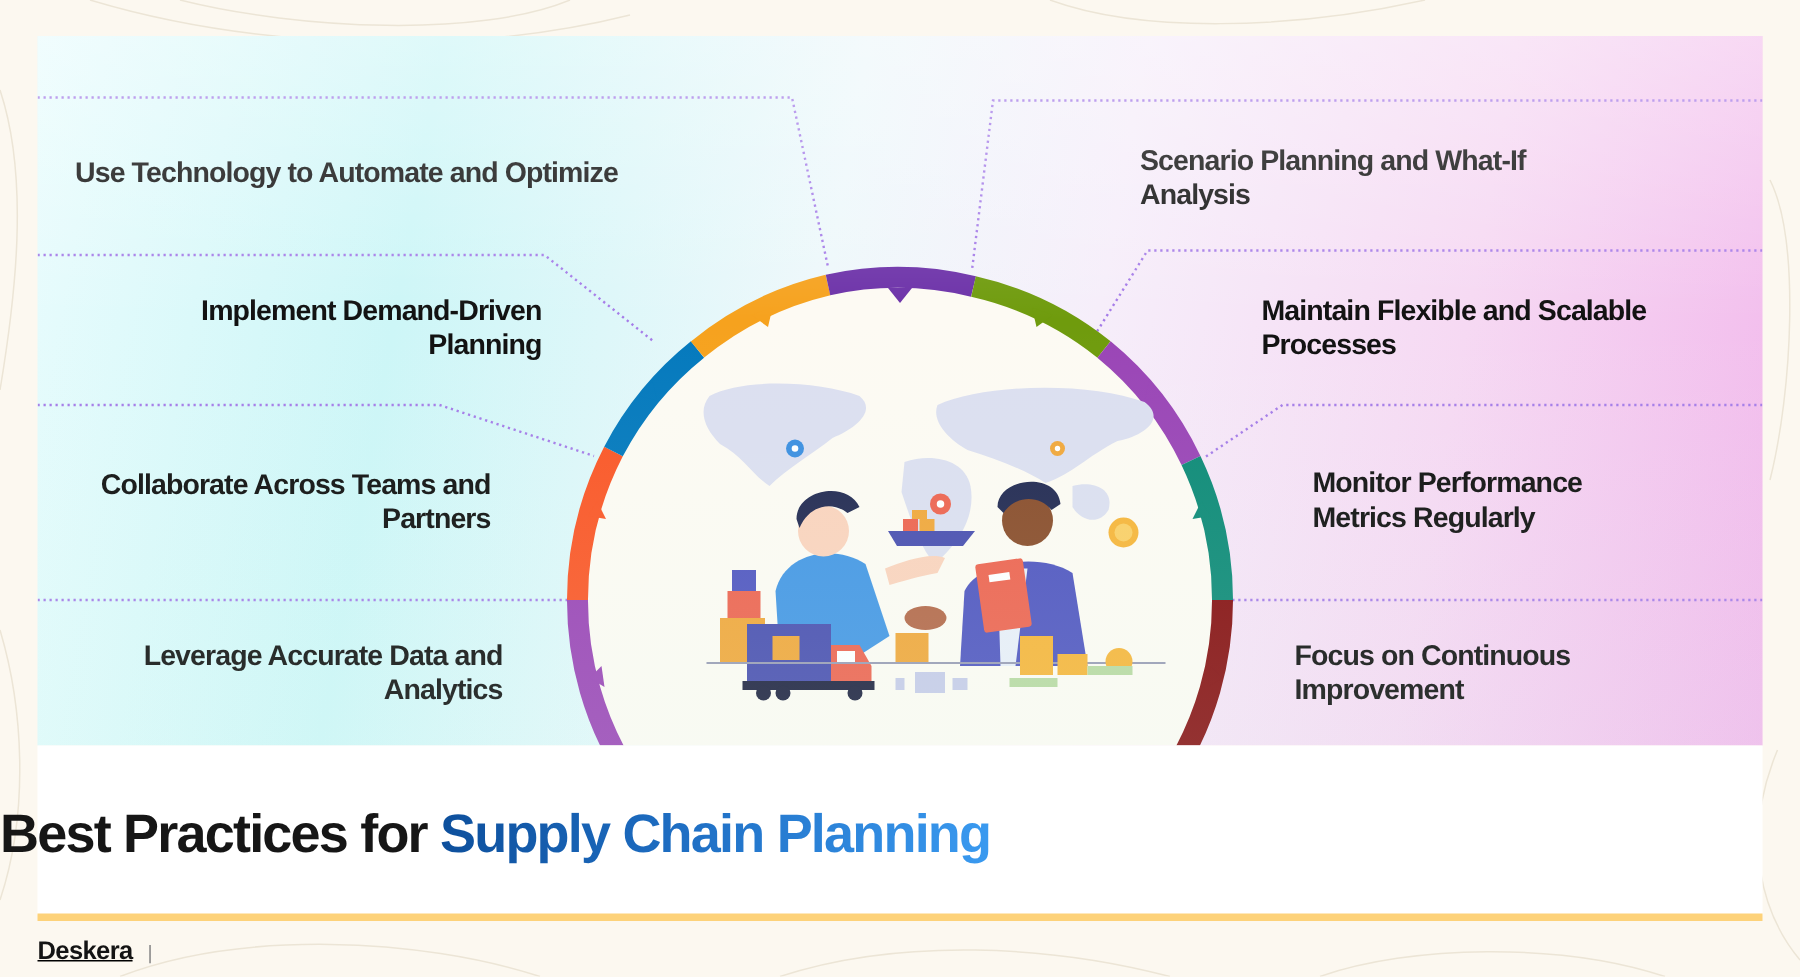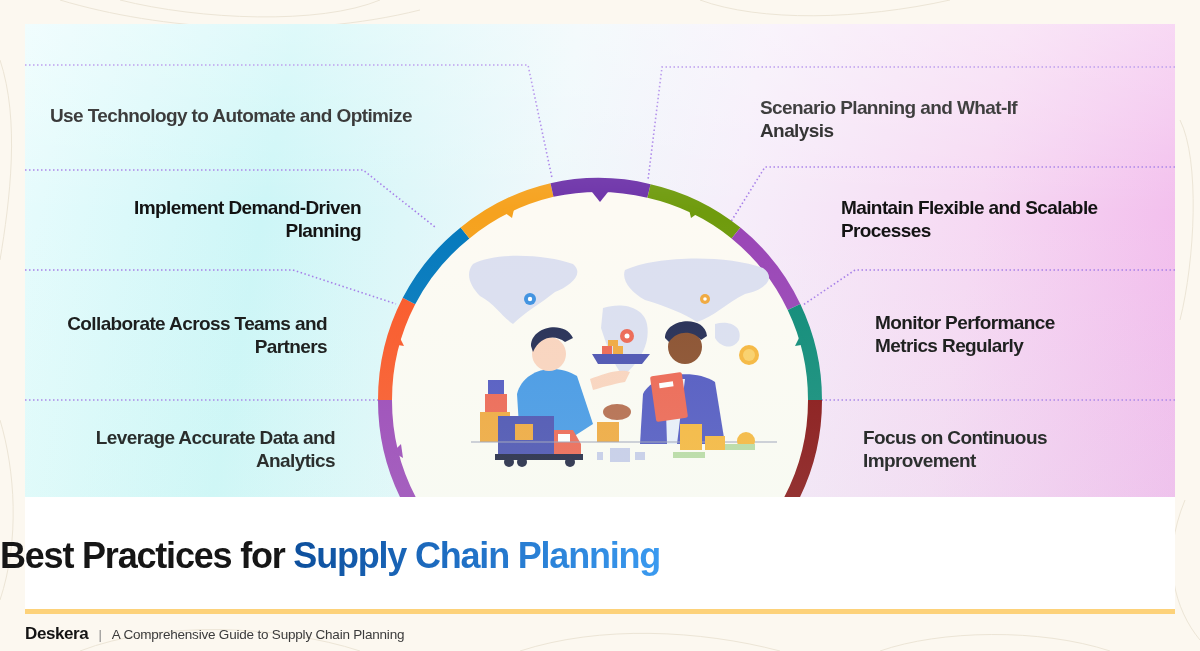--- a/index.html
+++ b/index.html
@@ -46,21 +46,21 @@
     background: linear-gradient(90deg, #0d4f9c 0%, #1f6fc4 45%, #3a9af0 100%);
     -webkit-background-clip: text; background-clip: text;
     color: transparent;
   }
   .yellow-bar {
     position: absolute; left: 25px; top: 609px; width: 1150px; height: 5px;
     background: #fdd27a;
   }
   .footer {
     position: absolute; left: 25px; top: 624px; height: 20px;
-    display: flex; align-items: center; gap: 10px;
+    display: flex; align-items: center; gap: 10px; text-decoration: underline;
   }
   .brand { font-size: 17px; font-weight: 700; color: #141414; letter-spacing: -0.4px; }
   .sep { font-size: 13px; color: #8a8a8a; }
   .subtitle { font-size: 13.5px; color: #3b3b3b; letter-spacing: -0.2px; }
 </style>
 </head>
 <body>
 
 <svg class="topo" width="1200" height="651" viewBox="0 0 1200 651">
   <g fill="none" stroke="#ece5d6" stroke-width="1">
@@ -234,14 +234,13 @@
 
 <div class="bottom-band"></div>
 <div class="title">
   <span>Best Practices for </span><span class="accent">Supply Chain Planning</span>
 </div>
 <div class="yellow-bar"></div>
 
 <div class="footer">
   <span class="brand">Deskera</span>
   <span class="sep">|</span>
-  <span class="subtitle">A Comprehensive Guide to Supply Chain Planning</span>
 </div>
 
 </body></html>

